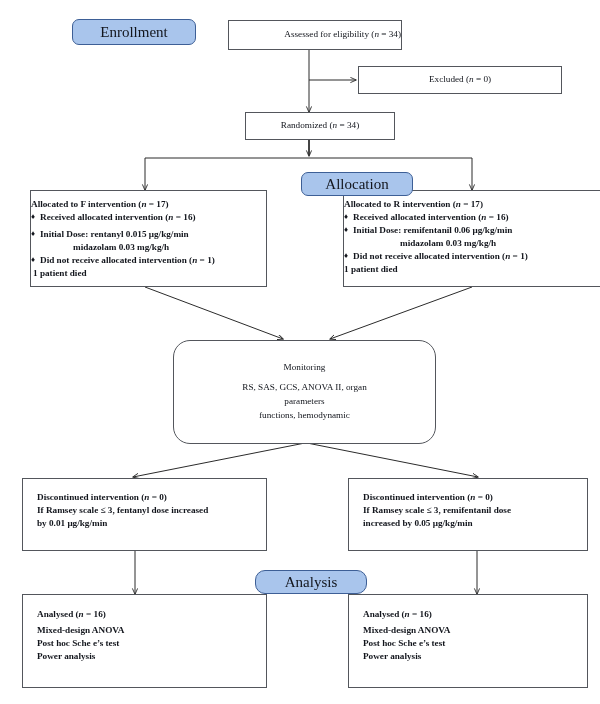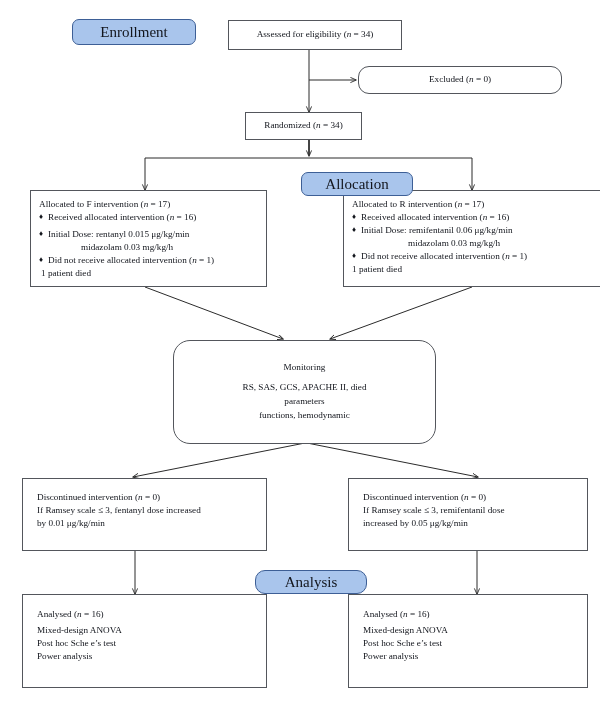--- a/index.html
+++ b/index.html
@@ -36,21 +36,22 @@
     font-size: 9.2px;
     line-height: 1.42;
   }
   .node.centered {
     display: flex;
     align-items: center;
     justify-content: center;
     text-align: center;
   }
   .node.padded {
-    padding: 7px 8px 6px 8px;
+    padding: 7px 8px 6px 0;
+    font-weight: bold;
   }
   .pill {
     position: absolute;
     box-sizing: border-box;
     background: #a9c5ec;
     border: 1px solid #3d5f96;
     border-radius: 7px;
     display: flex;
     align-items: center;
     justify-content: center;
@@ -135,29 +136,29 @@
   </div>
 
   <div class="pill" style="left:255px; top:172px; width:112px; height:24px;margin-left:46px;">
     <span>Allocation</span>
   </div>
 
   <div class="pill" style="left:255px; top:570px; width:112px; height:24px;border-radius:10px;">
     <span>Analysis</span>
   </div>
 
-  <div class="node centered" style="left:228px; top:20px; width:174px; height:30px;">
+  <div class="node centered" style="left:228px; top:20px; width:174px; height:30px;justify-content:flex-end;">
     <span>Assessed for eligibility (<i>n</i> = 34)</span>
   </div>
 
-  <div class="node centered" style="left:358px; top:66px; width:204px; height:28px;border-radius:11px;">
+  <div class="node centered" style="left:358px; top:66px; width:204px; height:28px;">
     <span>Excluded (<i>n</i> = 0)</span>
   </div>
 
-  <div class="node centered" style="left:245px; top:112px; width:117px; height:28px;">
+  <div class="node centered" style="left:245px; top:112px; width:150px; height:28px;">
     <span>Randomized (<i>n</i> = 34)</span>
   </div>
 
   <div class="node padded lines" style="left:30px; top:190px; width:237px; height:97px;">
     <div>Allocated to F intervention (<i>n</i> = 17)</div>
     <div class="bullet-line">
       <span class="dia">♦</span>
       <span>Received allocated intervention (<i>n</i> = 16)</span>
     </div>
     <div class="gap"></div>
@@ -187,21 +188,21 @@
     <div class="bullet-line">
       <span class="dia">♦</span>
       <span>Did not receive allocated intervention (<i>n</i> = 1)</span>
     </div>
     <div>1 patient died</div>
   </div>
 
   <div class="node rounded centered" style="left:173px; top:340px; width:263px; height:104px; flex-direction:column;">
     <div class="mon-title">Monitoring</div>
     <div class="mon-body">
-      <div>RS, SAS, GCS, APACHE II, died</div>
+      <div>RS, SAS, GCS, ANOVA II, organ</div>
       <div>parameters</div>
       <div>functions, hemodynamic</div>
     </div>
   </div>
 
   <div class="node padded lines" style="left:22px; top:478px; width:245px; height:73px; padding-top:12px; padding-left:14px;">
     <div>Discontinued intervention (<i>n</i> = 0)</div>
     <div>If Ramsey scale ≤ 3, fentanyl dose increased</div>
     <div>by 0.01 μg/kg/min</div>
   </div>

